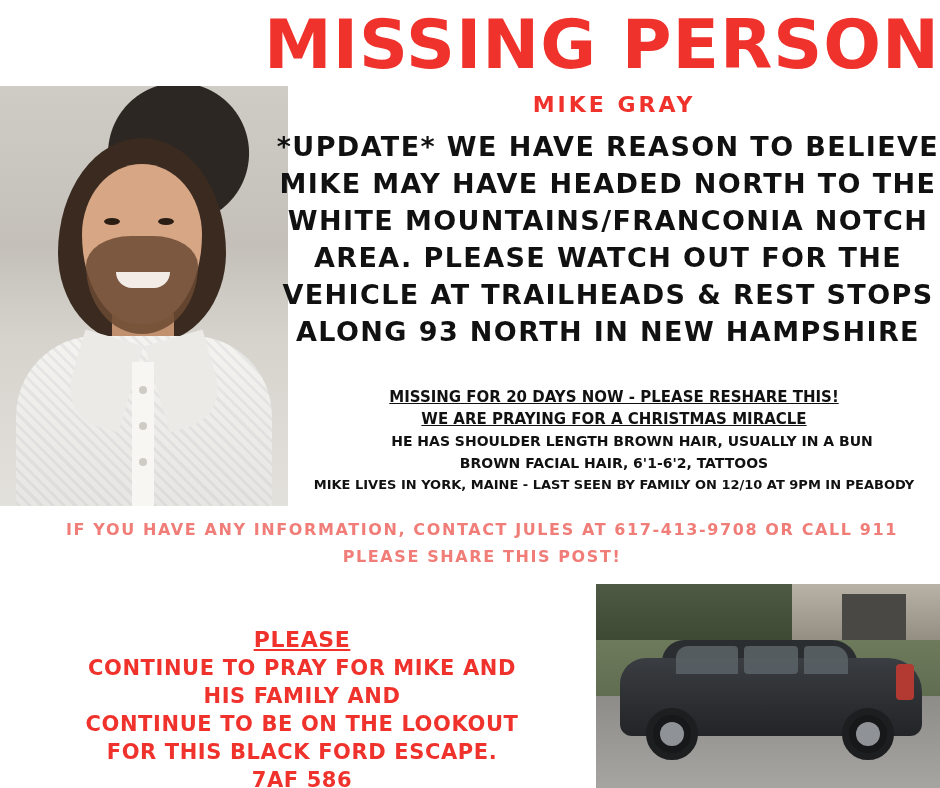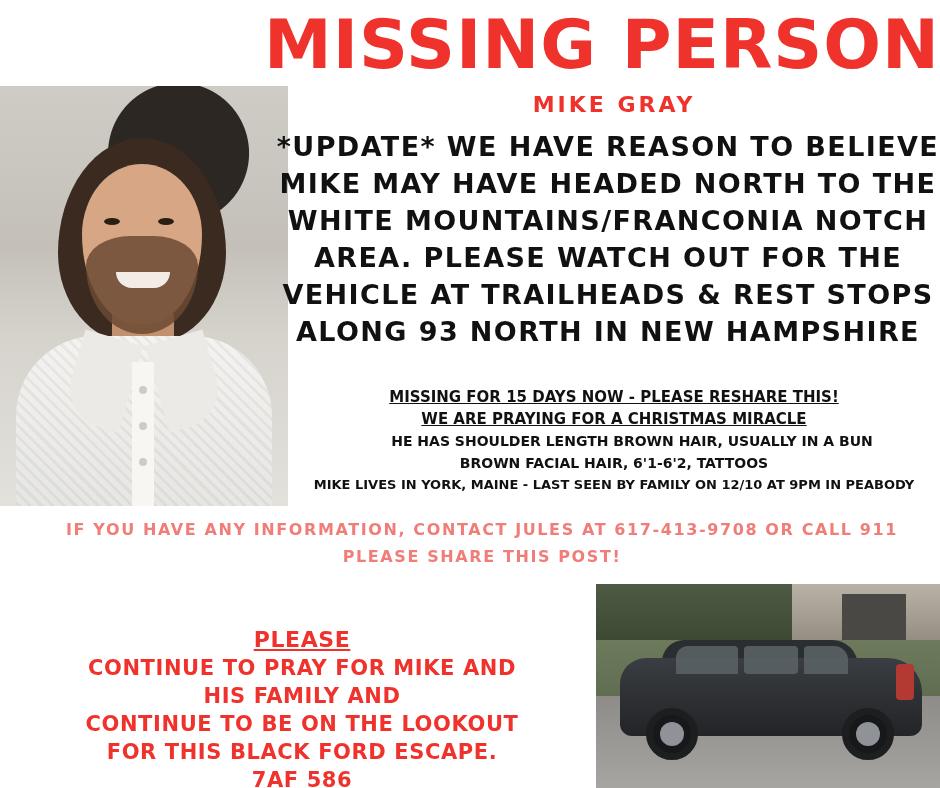--- a/index.html
+++ b/index.html
@@ -330,21 +330,21 @@
     <div class="photo-btn" style="top:300px"></div>
     <div class="photo-btn" style="top:336px"></div>
     <div class="photo-btn" style="top:372px"></div>
   </div>
 
   <div class="name">MIKE GRAY</div>
 
   <div class="update">*UPDATE* WE HAVE REASON TO BELIEVE MIKE MAY HAVE HEADED NORTH TO THE WHITE MOUNTAINS/FRANCONIA NOTCH AREA. PLEASE WATCH OUT FOR THE VEHICLE AT TRAILHEADS &amp; REST STOPS ALONG 93 NORTH IN NEW HAMPSHIRE</div>
 
   <div class="details">
-    <div class="d1">MISSING FOR 15 DAYS NOW - PLEASE RESHARE THIS!</div>
+    <div class="d1">MISSING FOR 20 DAYS NOW - PLEASE RESHARE THIS!</div>
     <div class="d2">WE ARE PRAYING FOR A CHRISTMAS MIRACLE</div>
     <div class="d3">HE HAS SHOULDER LENGTH BROWN HAIR, USUALLY IN A BUN</div>
     <div class="d4">BROWN FACIAL HAIR, 6'1-6'2, TATTOOS</div>
     <div class="d5">MIKE LIVES IN YORK, MAINE - LAST SEEN BY FAMILY ON 12/10 AT 9PM IN PEABODY</div>
   </div>
 
   <div class="contact">
     <div>IF YOU HAVE ANY INFORMATION, CONTACT JULES AT 617-413-9708 OR CALL 911</div>
     <div>PLEASE SHARE THIS POST!</div>
   </div>

